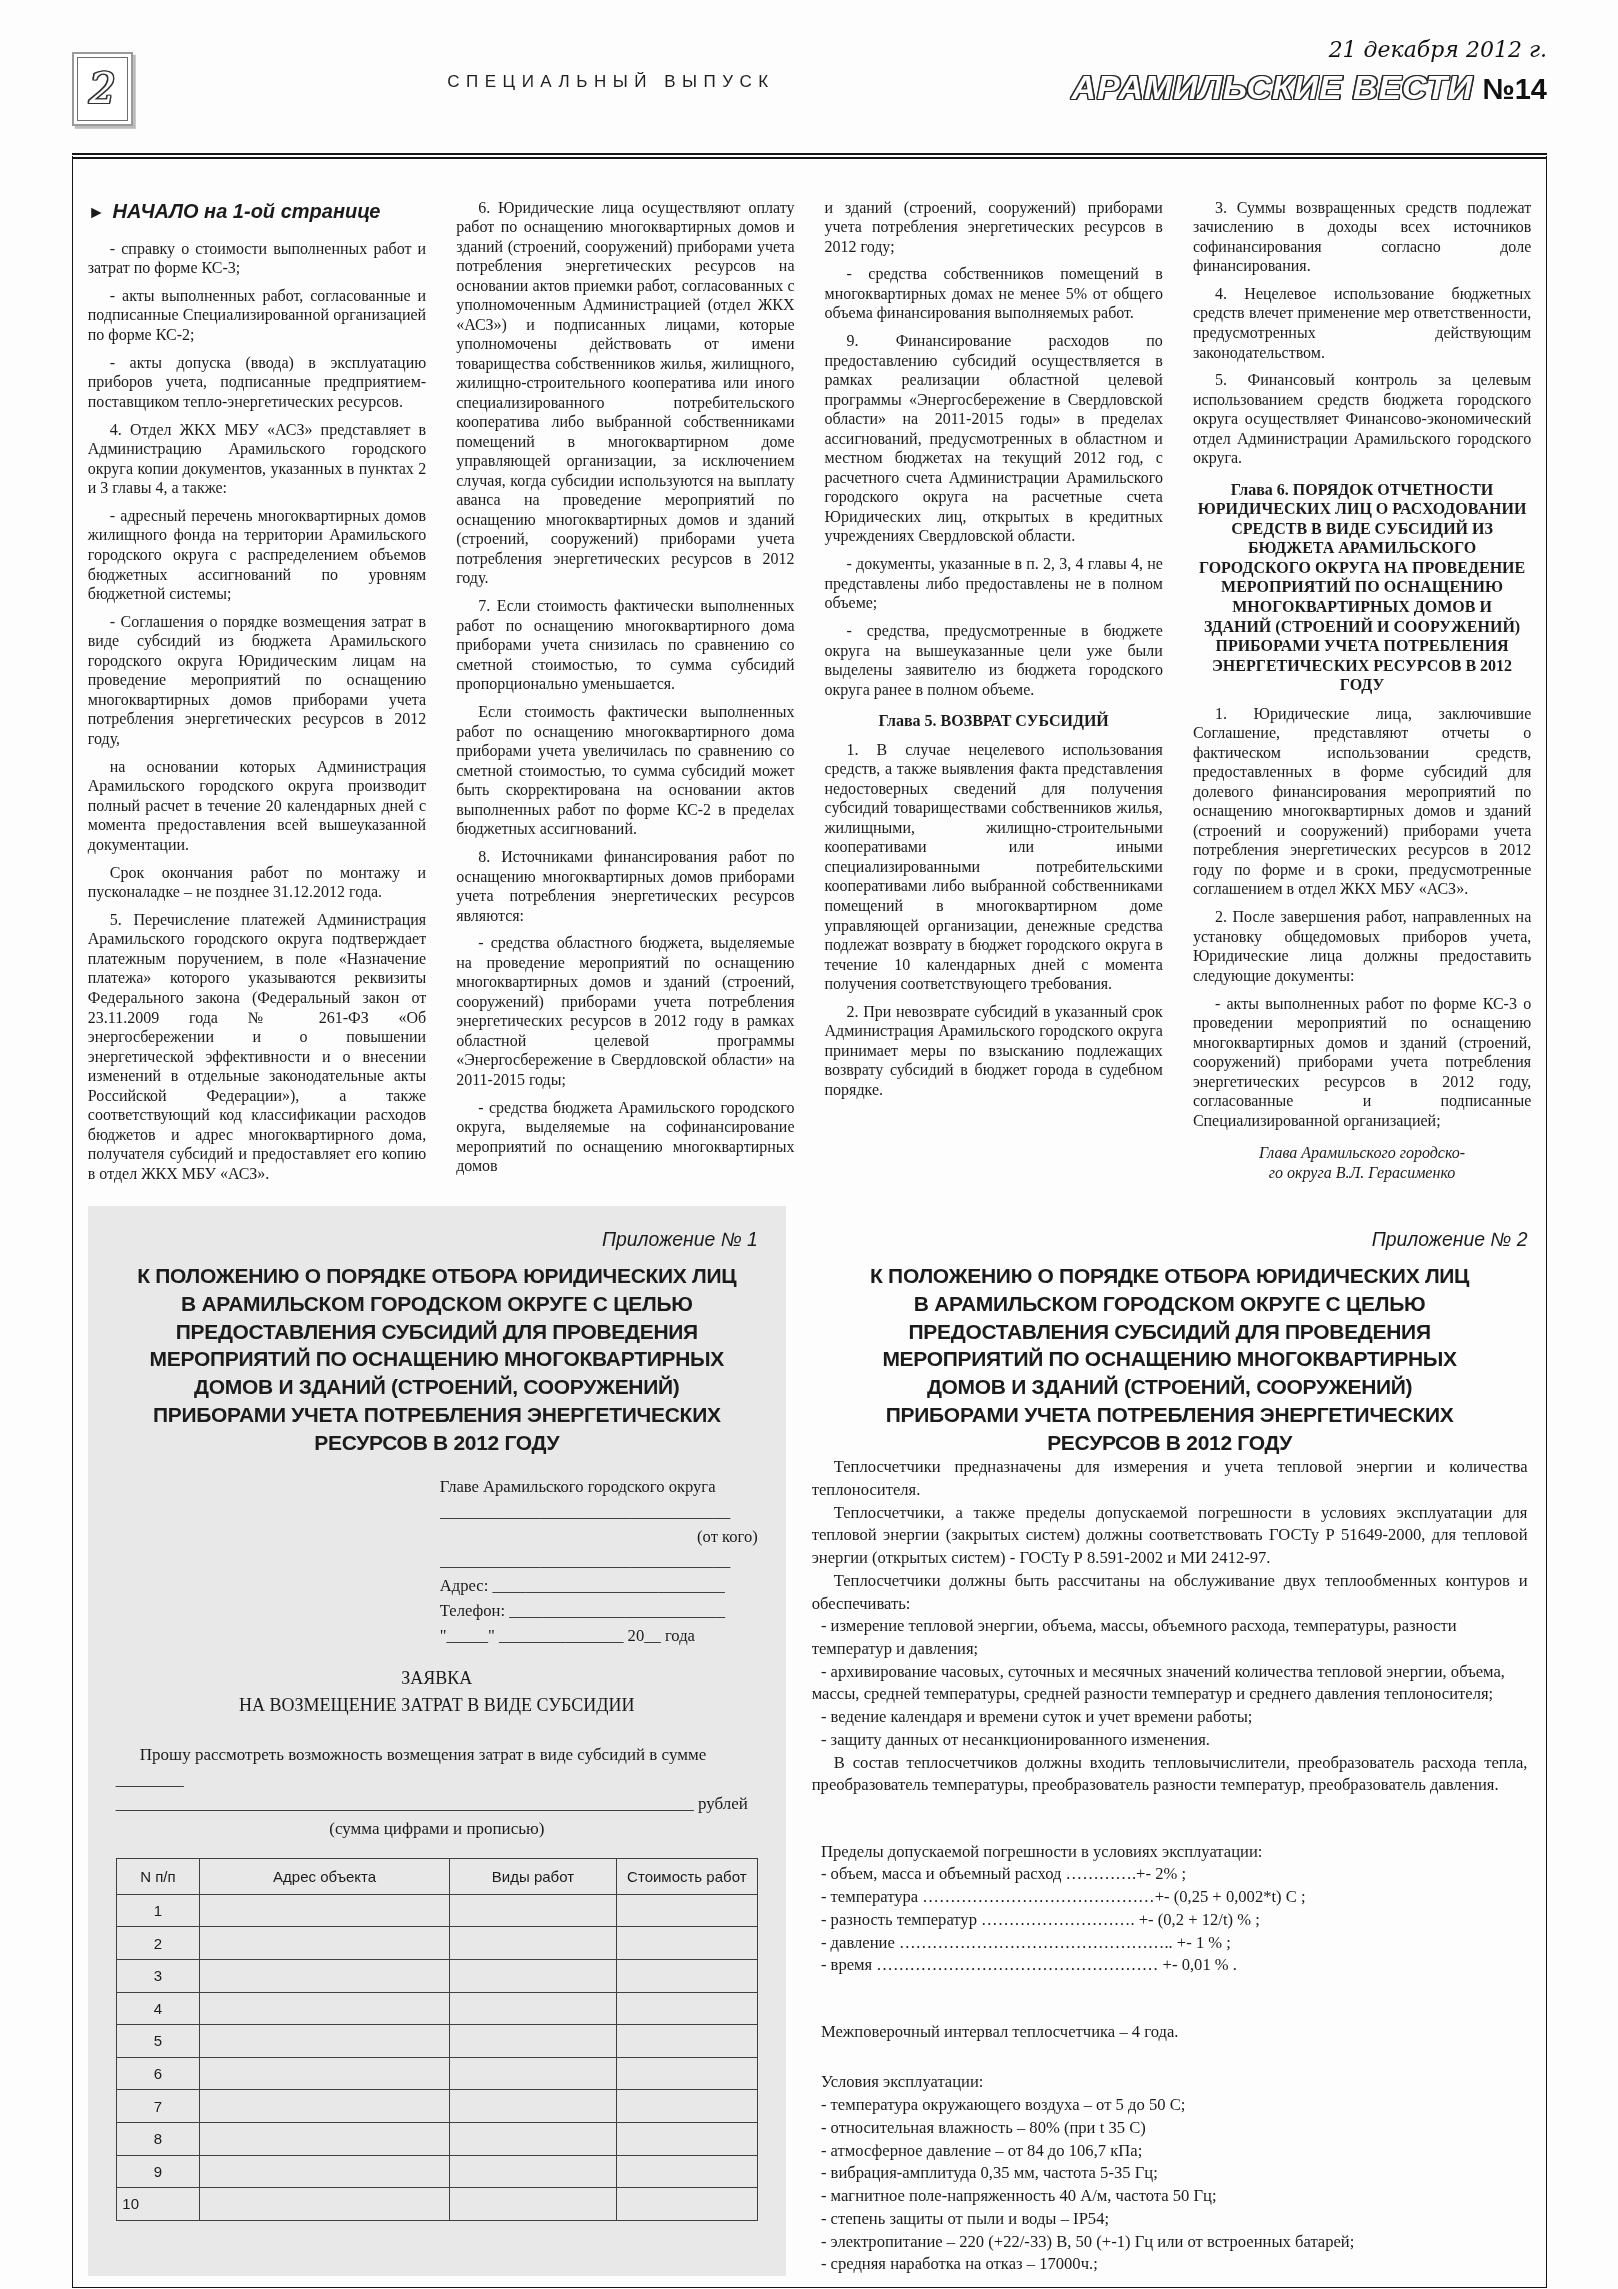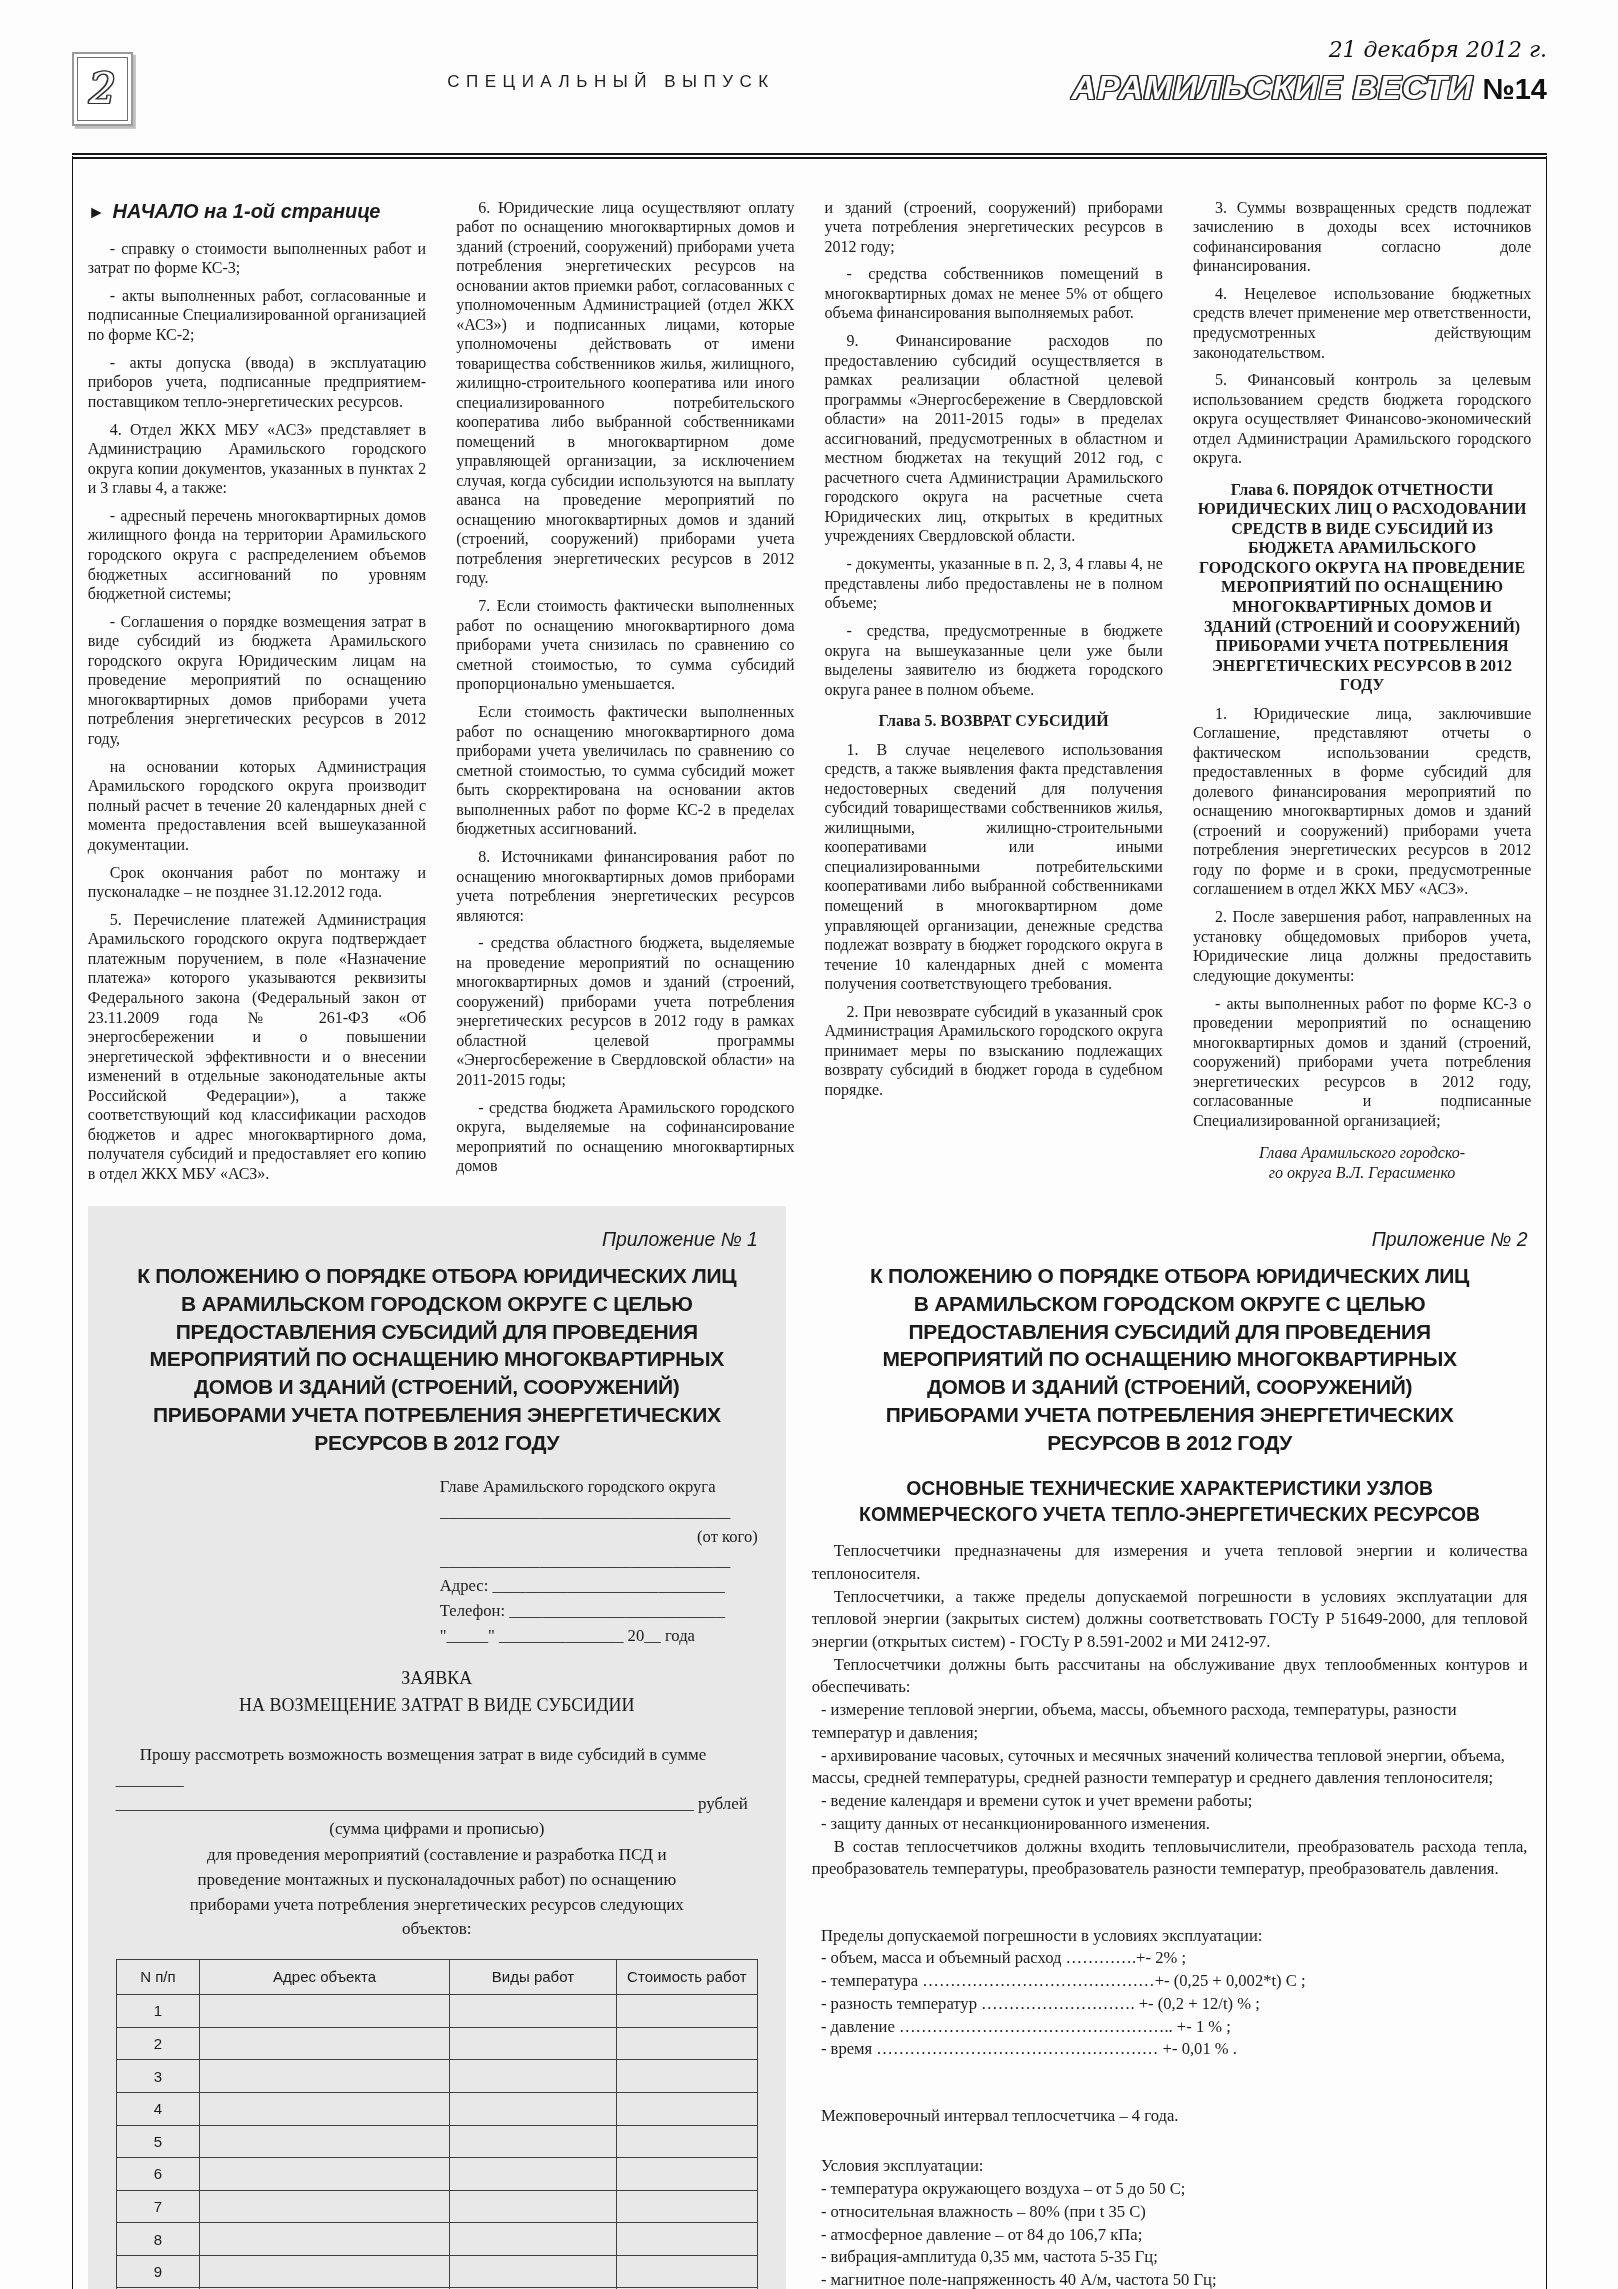--- a/index.html
+++ b/index.html
@@ -163,21 +163,20 @@
 
         <div class="zayavka">
           <div>ЗАЯВКА</div>
           <div>НА ВОЗМЕЩЕНИЕ ЗАТРАТ В ВИДЕ СУБСИДИИ</div>
         </div>
 
         <div class="req">
           <div class="req-l1">Прошу рассмотреть возможность возмещения затрат в виде субсидий в сумме ________</div>
           <div>____________________________________________________________________ рублей</div>
           <div class="req-cap">(сумма цифрами и прописью)</div>
-          <div class="req-purpose">для проведения мероприятий (составление и разработка ПСД и проведение монтажных и пусконаладочных работ) по оснащению приборами учета потребления энергетических ресурсов следующих объектов:</div>
         </div>
 
         <table class="obj-table">
           <colgroup>
               <col>
               <col class="c-addr">
               <col class="c-works">
               <col class="c-cost">
             </colgroup>
           <thead>
@@ -262,21 +261,20 @@
               </tr>
 
             </tbody>
         </table>
 
       </div>
 
       <div class="app2">
         <div class="app-title">Приложение № 2</div>
         <div class="app-heading">К ПОЛОЖЕНИЮ О ПОРЯДКЕ ОТБОРА ЮРИДИЧЕСКИХ ЛИЦ В АРАМИЛЬСКОМ ГОРОДСКОМ ОКРУГЕ С ЦЕЛЬЮ ПРЕДОСТАВЛЕНИЯ СУБСИДИЙ ДЛЯ ПРОВЕДЕНИЯ МЕРОПРИЯТИЙ ПО ОСНАЩЕНИЮ МНОГОКВАРТИРНЫХ ДОМОВ И ЗДАНИЙ (СТРОЕНИЙ, СООРУЖЕНИЙ) ПРИБОРАМИ УЧЕТА ПОТРЕБЛЕНИЯ ЭНЕРГЕТИЧЕСКИХ РЕСУРСОВ В 2012 ГОДУ</div>
-        <div class="app2-sub">ОСНОВНЫЕ ТЕХНИЧЕСКИЕ ХАРАКТЕРИСТИКИ УЗЛОВ КОММЕРЧЕСКОГО УЧЕТА ТЕПЛО-ЭНЕРГЕТИЧЕСКИХ РЕСУРСОВ</div>
         <div class="app2-lines">
 
         <p class="st-p">Теплосчетчики предназначены для измерения и учета тепловой энергии и количества теплоносителя.</p>
             <p class="st-p">Теплосчетчики, а также пределы допускаемой погрешности в условиях эксплуатации для тепловой энергии (закрытых систем) должны соответствовать ГОСТу  Р 51649-2000, для тепловой энергии (открытых систем) - ГОСТу Р 8.591-2002 и МИ 2412-97.</p>
             <p class="st-p">Теплосчетчики должны быть рассчитаны на обслуживание двух теплообменных контуров и обеспечивать:</p>
             <p class="st-li">- измерение тепловой энергии, объема, массы, объемного расхода, температуры, разности температур и давления;</p>
             <p class="st-li">- архивирование часовых, суточных и месячных значений количества тепловой энергии, объема, массы, средней температуры, средней разности температур и среднего давления теплоносителя;</p>
             <p class="st-li">- ведение календаря и времени суток и учет времени работы;</p>
             <p class="st-li">- защиту данных от несанкционированного изменения.</p>
             <p class="st-p">В состав теплосчетчиков должны входить тепловычислители, преобразователь расхода тепла, преобразователь температуры, преобразователь разности температур, преобразователь давления.</p>

